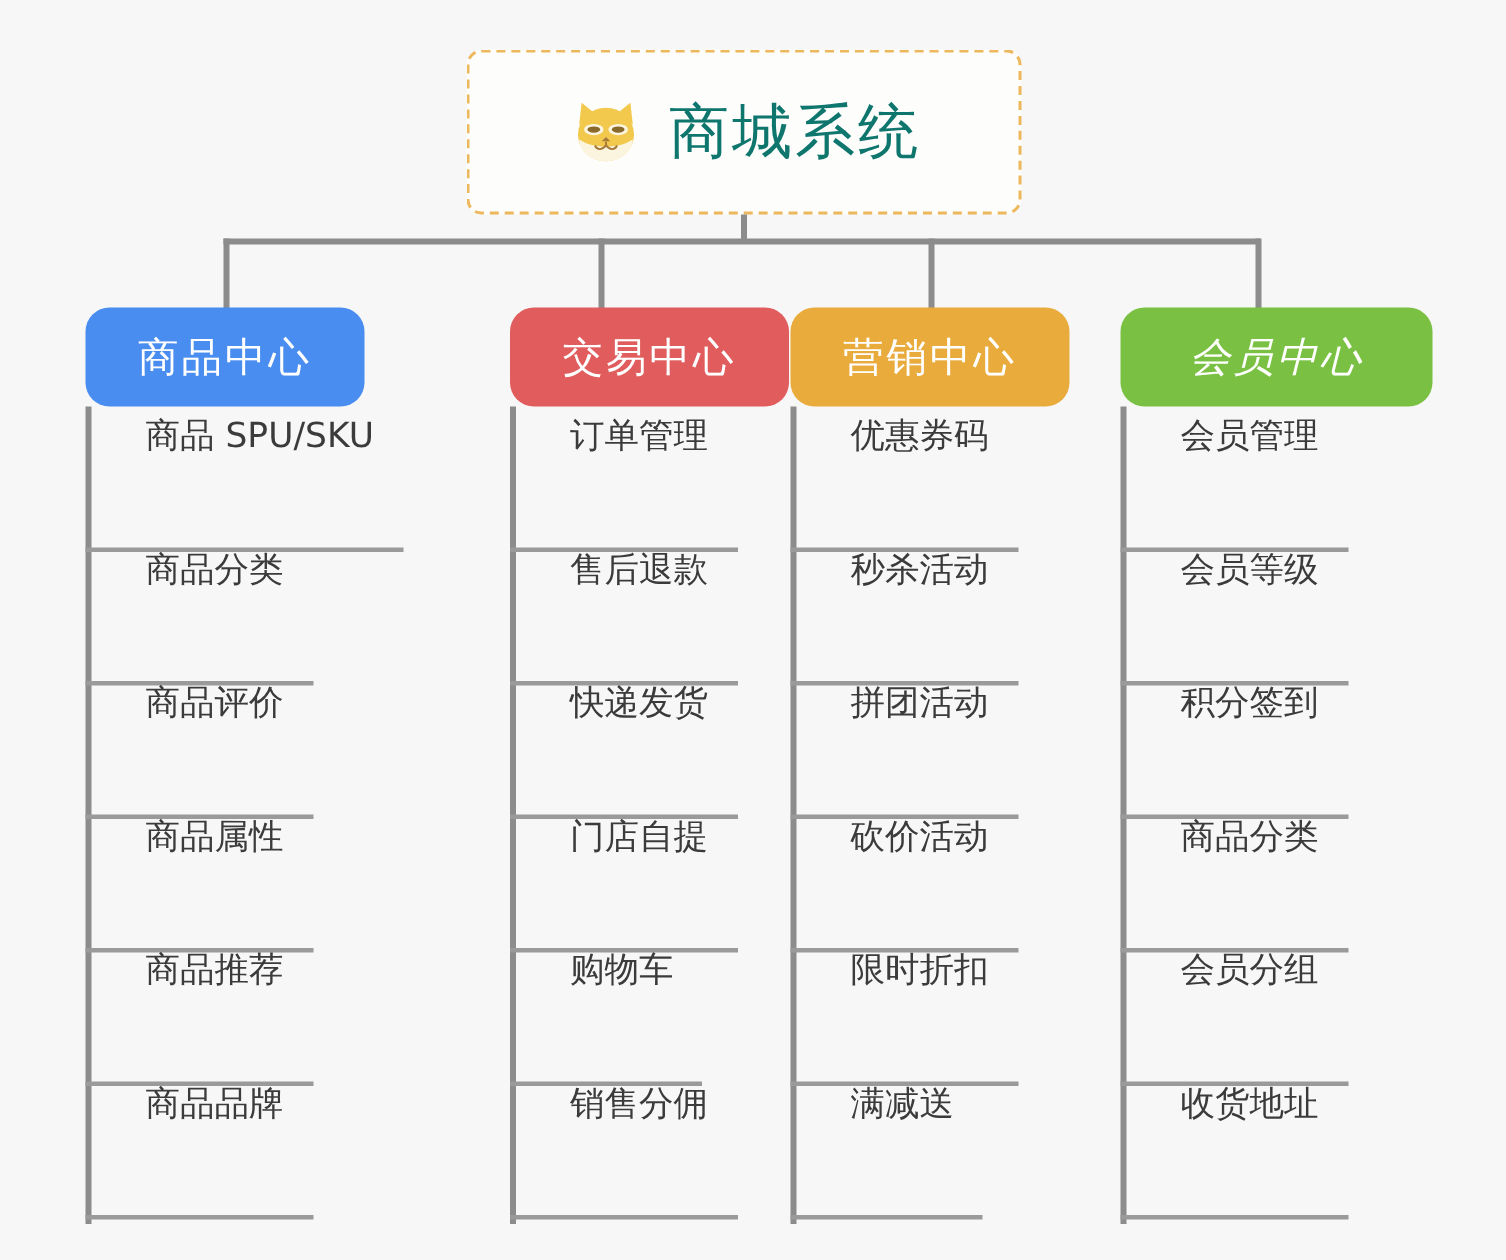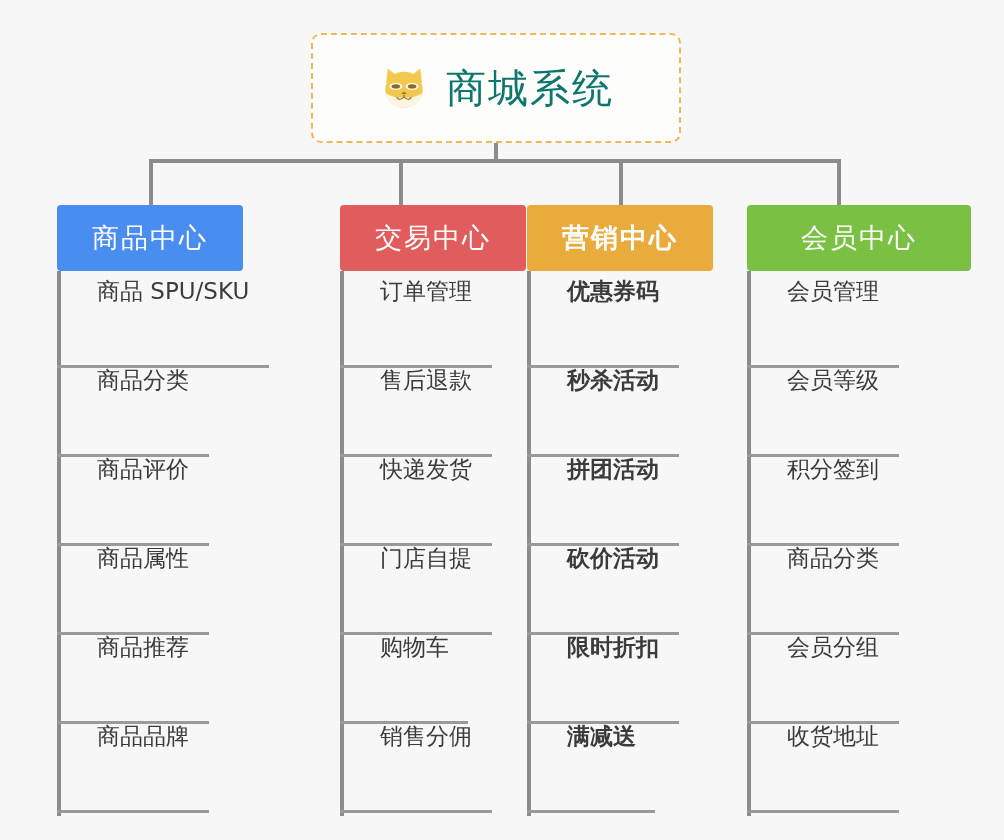--- a/index.html
+++ b/index.html
@@ -69,21 +69,21 @@
     background: #8c8c8c;
   }
 
   
   .column {
     position: absolute;
     top: 205px;
   }
   .cat-box {
     height: 66px;
-    border-radius: 4px;
+    border-radius: 16px;
     display: flex;
     align-items: center;
     justify-content: center;
     color: #ffffff;
     font-size: 27px;
     letter-spacing: 2px;
     white-space: nowrap;
   }
 
   
@@ -216,21 +216,21 @@
           <div class="leaf-item">
             <div class="leaf-underline" style="width: 128px;"></div>
             <span class="leaf-label">购物车</span>
           </div>
           <div class="leaf-item">
             <div class="leaf-underline" style="width: 152px;"></div>
             <span class="leaf-label">销售分佣</span>
           </div>
         </div>
       </div>
-      <div class="column" style="left: 527px; width: 186px; font-weight: bold;">
+      <div class="column" style="left: 527px; width: 186px;">
         <div class="cat-box" style="background: rgb(232, 171, 60); width: 186px;">营销中心</div>
         <div class="leaf-list">
           <div class="leaf-spine" style="height: 545px;"></div>
           <div class="leaf-item">
             <div class="leaf-underline" style="width: 152px;"></div>
             <span class="leaf-label">优惠券码</span>
           </div>
           <div class="leaf-item">
             <div class="leaf-underline" style="width: 152px;"></div>
             <span class="leaf-label">秒杀活动</span>
@@ -247,21 +247,21 @@
             <div class="leaf-underline" style="width: 152px;"></div>
             <span class="leaf-label">限时折扣</span>
           </div>
           <div class="leaf-item">
             <div class="leaf-underline" style="width: 128px;"></div>
             <span class="leaf-label">满减送</span>
           </div>
         </div>
       </div>
       <div class="column" style="left: 747px; width: 186px;">
-        <div class="cat-box" style="background: rgb(122, 193, 67); width: 224px;">会员中心</div>
+        <div class="cat-box" style="background: rgb(122, 193, 67); width: 208px; font-style: italic;">会员中心</div>
         <div class="leaf-list">
           <div class="leaf-spine" style="height: 545px;"></div>
           <div class="leaf-item">
             <div class="leaf-underline" style="width: 152px;"></div>
             <span class="leaf-label">会员管理</span>
           </div>
           <div class="leaf-item">
             <div class="leaf-underline" style="width: 152px;"></div>
             <span class="leaf-label">会员等级</span>
           </div>

